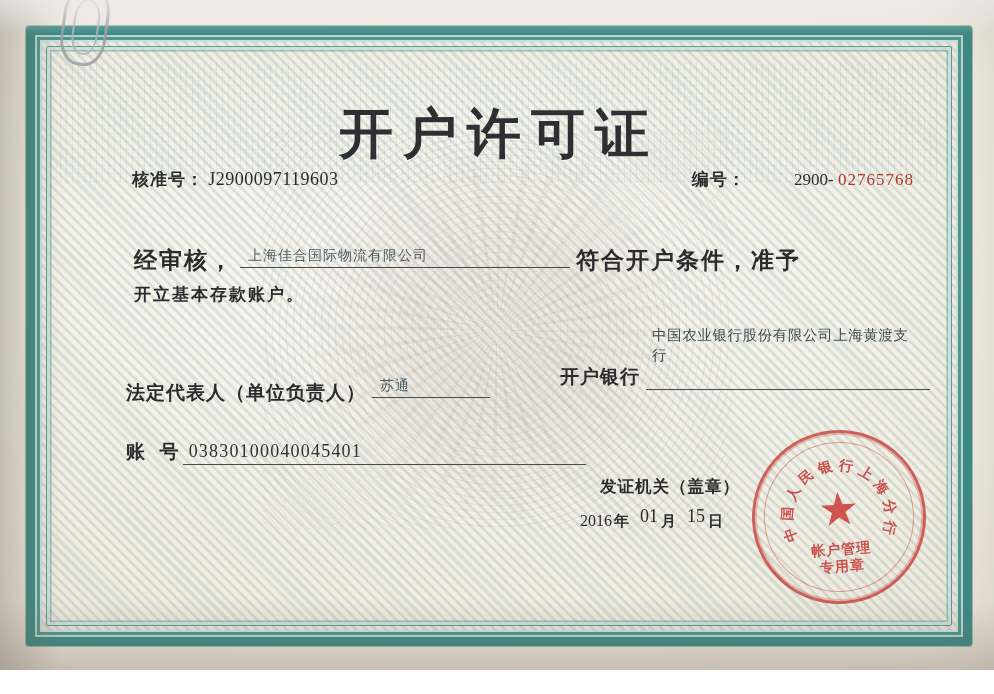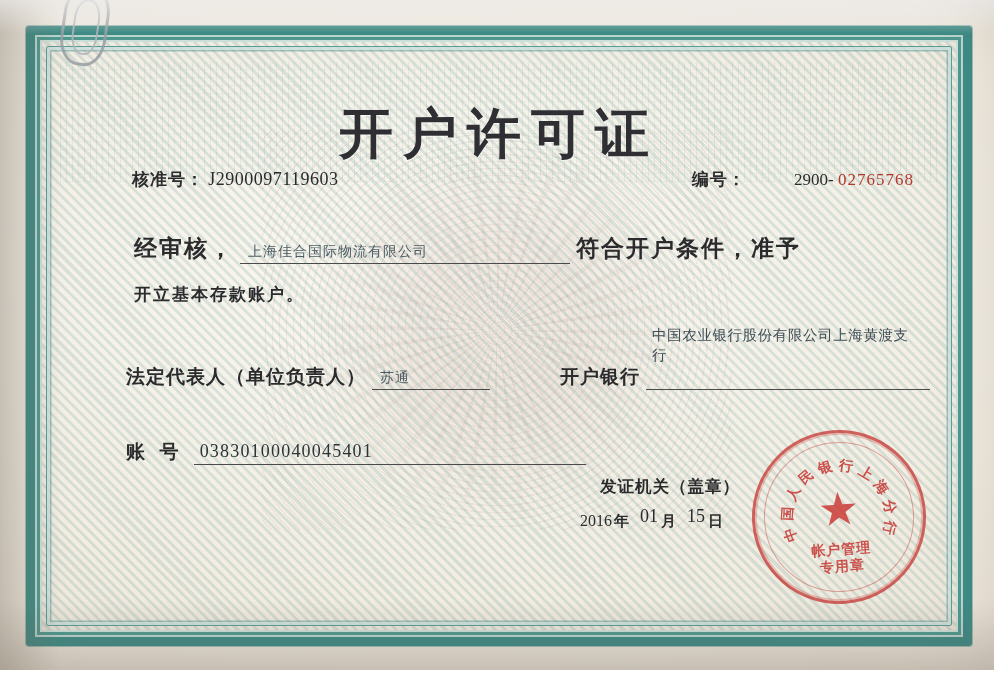--- a/index.html
+++ b/index.html
@@ -185,21 +185,21 @@
     letter-spacing: 2px;
     color: #2b2b2d;
     display: flex;
     align-items: flex-end;
   }
   .fill-blank {
     position: relative;
     display: inline-block;
     border-bottom: 1.4px solid #4a4a4a;
     height: 26px;
-    margin: 0 6px;
+    margin: 8px 6px;
   }
   .fill-blank > span.handwrite {
     position: absolute;
     left: 8px;
     bottom: 2px;
     font-family: "DejaVu Sans", sans-serif;
     font-weight: 400;
     font-size: 14px;
     letter-spacing: 1px;
     color: #4c5c64;
@@ -272,21 +272,21 @@
     font-weight: 700;
     font-size: 19px;
     letter-spacing: 4px;
     color: #2b2b2d;
   }
   .account-blank {
     position: relative;
     flex: 1;
     border-bottom: 1.4px solid #4a4a4a;
     height: 26px;
-    margin-left: 11px;
+    margin-left: 0;
   }
   .account-blank .handwrite {
     position: absolute;
     left: 6px;
     bottom: 2px;
     font-family: "Liberation Serif", serif;
     font-weight: 400;
     font-size: 18px;
     letter-spacing: 1.2px;
     color: #2b3338;

